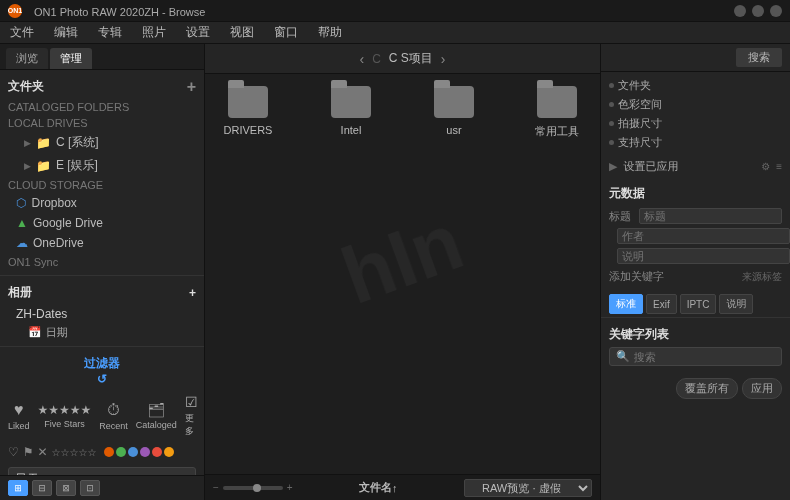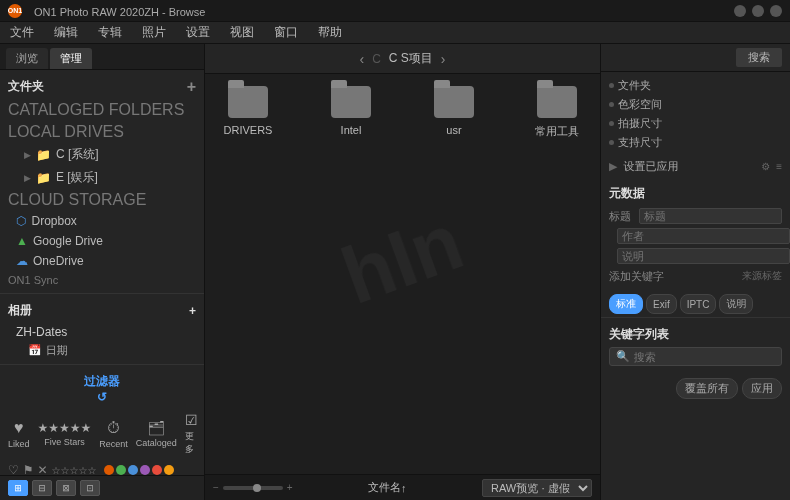--- a/index.html
+++ b/index.html
@@ -120,21 +120,21 @@
       font-size: 12px;
       font-weight: bold;
     }
     .sidebar-section-header .add-btn {
       color: #888;
       font-size: 16px;
       cursor: pointer;
       line-height: 1;
     }
     .sidebar-section-label {
-      font-size: 16px;
+      font-size: 11px;
       color: #777;
       padding: 2px 8px;
       text-transform: uppercase;
     }
     .sidebar-item {
       display: flex;
       align-items: center;
       padding: 3px 8px 3px 16px;
       gap: 5px;
       color: #bbb;
@@ -349,31 +349,31 @@
     .bottom-slider::after {
       content: '';
       position: absolute;
       width: 8px; height: 8px;
       background: #888;
       border-radius: 50%;
       top: -2px; left: 30px;
     }
     .bottom-sort {
       display: flex; align-items: center; 
-      color: #bbb; font-size: 11px;
+      color: #bbb; font-size: 11px; font-weight: bold;
     }
     .bottom-raw {
       display: flex; align-items: center; gap: 4px;
     }
     .raw-select {
       background: #333;
       border: 1px solid #444;
       color: #bbb;
       font-size: 11px;
-      padding: 1px 4px;
+      padding: 1px 13px;
       border-radius: 2px;
     }
 
     
     #right-panel {
       width: 190px;
       background: #252525;
       border-left: 1px solid #111;
       display: flex;
       flex-direction: column;
@@ -450,40 +450,40 @@
 
     .meta-field-row {
       display: flex;
       flex-direction: column;
       padding: 2px 0;
       font-size: 11px;
     }
 
     .meta-tag-row {
       display: flex;
-      align-items: flex-start;
+      align-items: flex-end;
       padding: 3px 0;
       gap: 4px;
       font-size: 11px;
     }
     .meta-tag-label { color: #888; }
 
     .meta-exif-row {
       display: flex;
       gap: 3px;
       padding: 3px 8px;
       flex-wrap: wrap;
     }
     .exif-btn {
       background: #333;
       border: 1px solid #444;
       color: #aaa;
       font-size: 10px;
       padding: 2px 6px;
-      border-radius: 8px;
+      border-radius: 2px;
       cursor: pointer;
     }
     .exif-btn.active { background: #4a9eff; color: white; border-color: #4a9eff; }
 
     .right-keyword-section {
       padding: 4px 8px;
       border-top: 1px solid #333;
     }
     .right-keyword-title {
       color: #ddd;

